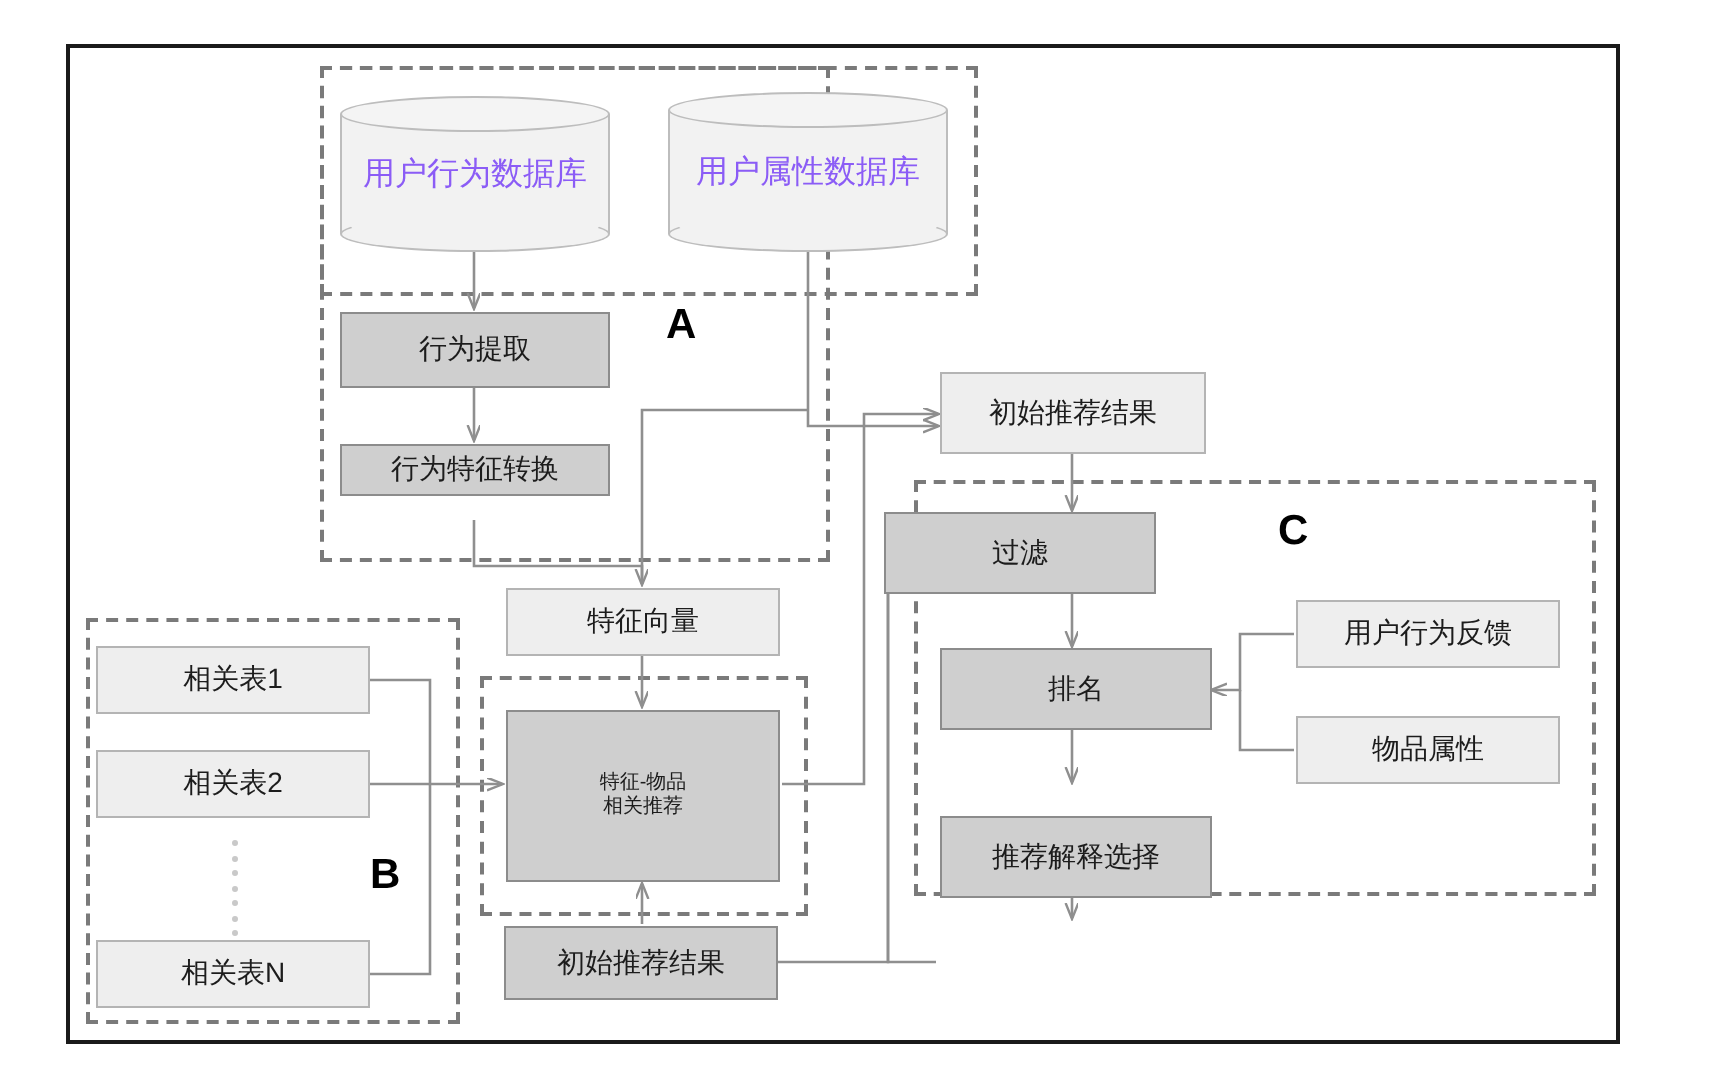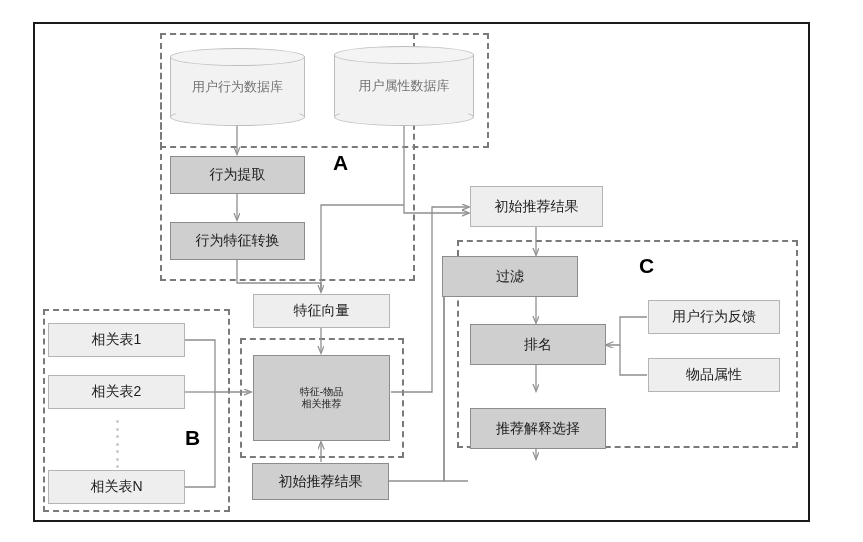--- a/index.html
+++ b/index.html
@@ -102,22 +102,22 @@
     border-top-color: transparent;
     box-sizing: border-box;
   }
   .cyl-label {
     position: absolute;
     left: 0; right: 0;
     top: 0; bottom: 0;
     display: flex;
     align-items: center;
     justify-content: center;
-    font-size: 13px;
-    color: #737373;
+    font-size: 16px;
+    color: #8b5cf6;
     z-index: 3;
   }
   
   #wires {
     position: absolute;
     left: 0;
     top: 0;
     width: 863px;
     height: 542px;
     pointer-events: none;
@@ -212,21 +212,21 @@
 
   <div class="cylinder" style="left:334px; top:46px; width:140px; height:80px;">
     <div class="cyl-body"></div>
     <div class="cyl-bottom"></div>
     <div class="cyl-top"></div>
     <div class="cyl-label">用户属性数据库</div>
   </div>
 
   <div class="node dark" style="left:170px; top:156px; width:135px; height:38px;">行为提取</div>
 
-  <div class="node dark" style="left:170px; top:222px; width:135px; height:38px;">行为特征转换</div>
+  <div class="node dark" style="left:170px; top:222px; width:135px; height:26px;">行为特征转换</div>
 
   <div class="node light" style="left:253px; top:294px; width:137px; height:34px;">特征向量</div>
 
   <div class="node light" style="left:48px; top:323px; width:137px; height:34px;">相关表1</div>
 
   <div class="node light" style="left:48px; top:375px; width:137px; height:34px;">相关表2</div>
 
   <div class="dots" style="left:115px; top:420px; width:4px; height:48px;">
     <i></i>
       <i></i>

